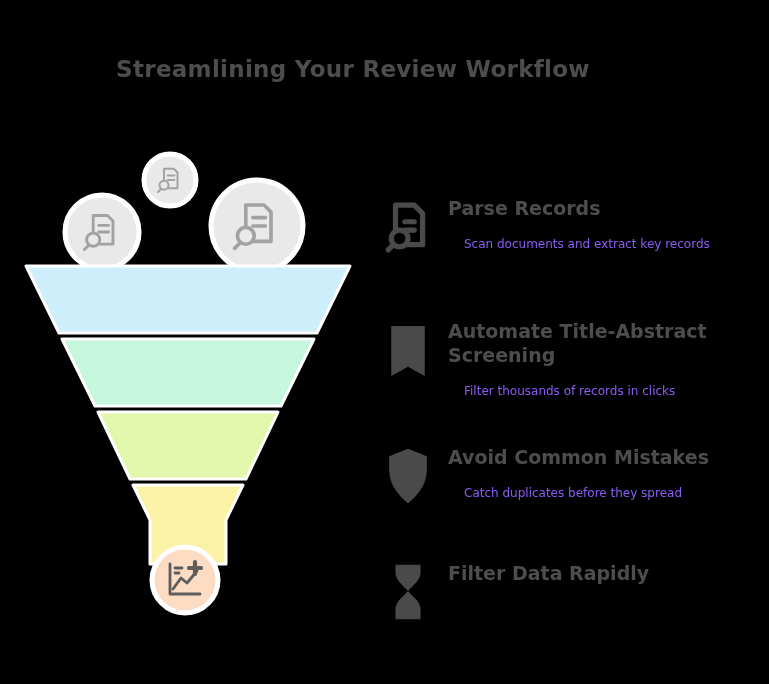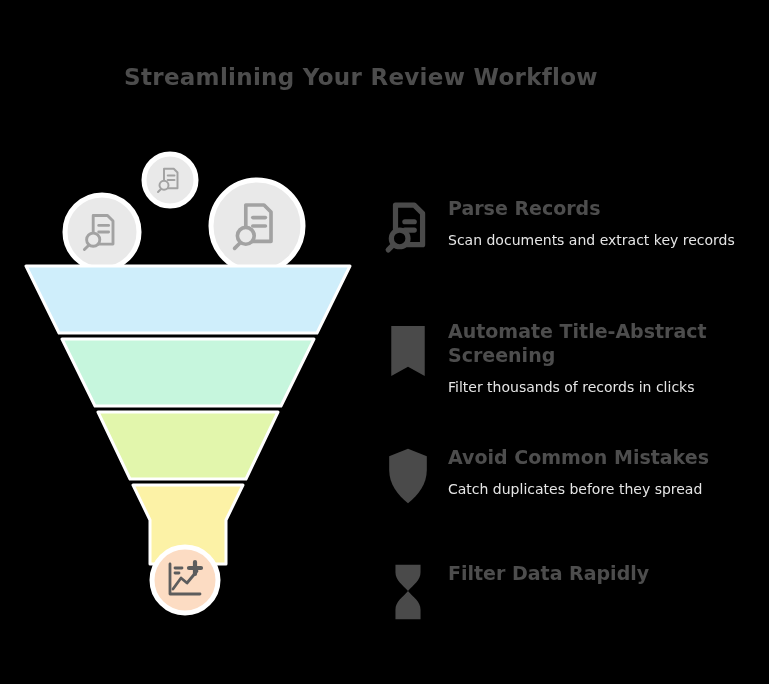--- a/index.html
+++ b/index.html
@@ -3,34 +3,34 @@
 <meta charset="utf-8">
 <style>
   html,body{margin:0;padding:0;}
   body{
     width:769px;height:684px;position:relative;overflow:hidden;
     background:#000;
     font-family:"DejaVu Sans","Liberation Sans",sans-serif;
   }
   .title{
     position:absolute;top:48px;left:0;width:690px;
-    text-align:center;margin:16px;
+    text-align:center;margin:8px;
     font-size:23px;font-weight:bold;color:#4d4d4d;
     letter-spacing:.3px;
   }
   .funnel-art{position:absolute;left:0;top:140px;}
   .steps{position:absolute;left:382px;top:0;width:387px;height:684px;}
   .step{position:absolute;left:0;display:flex;align-items:flex-start;gap:14px;width:380px;}
   .step-icon{width:52px;display:flex;justify-content:center;flex:0 0 52px;}
   .step-text h3{
     margin:0 0 11px;font-size:19px;line-height:1.25;
     color:#4d4d4d;font-weight:bold;max-width:285px;
   }
   .step-text p{
-    margin:0;font-size:14px;color:#e5e5e5;white-space:nowrap;
+    margin:16px;font-size:12px;color:#8b5cf6;white-space:nowrap;
   }
   .step-1{top:197px;}
   .step-2{top:320px;}
   .step-3{top:446px;}
   .step-4{top:562px;}
 </style>
 </head>
 <body>
 
 <h1 class="title">Streamlining Your Review Workflow</h1>

